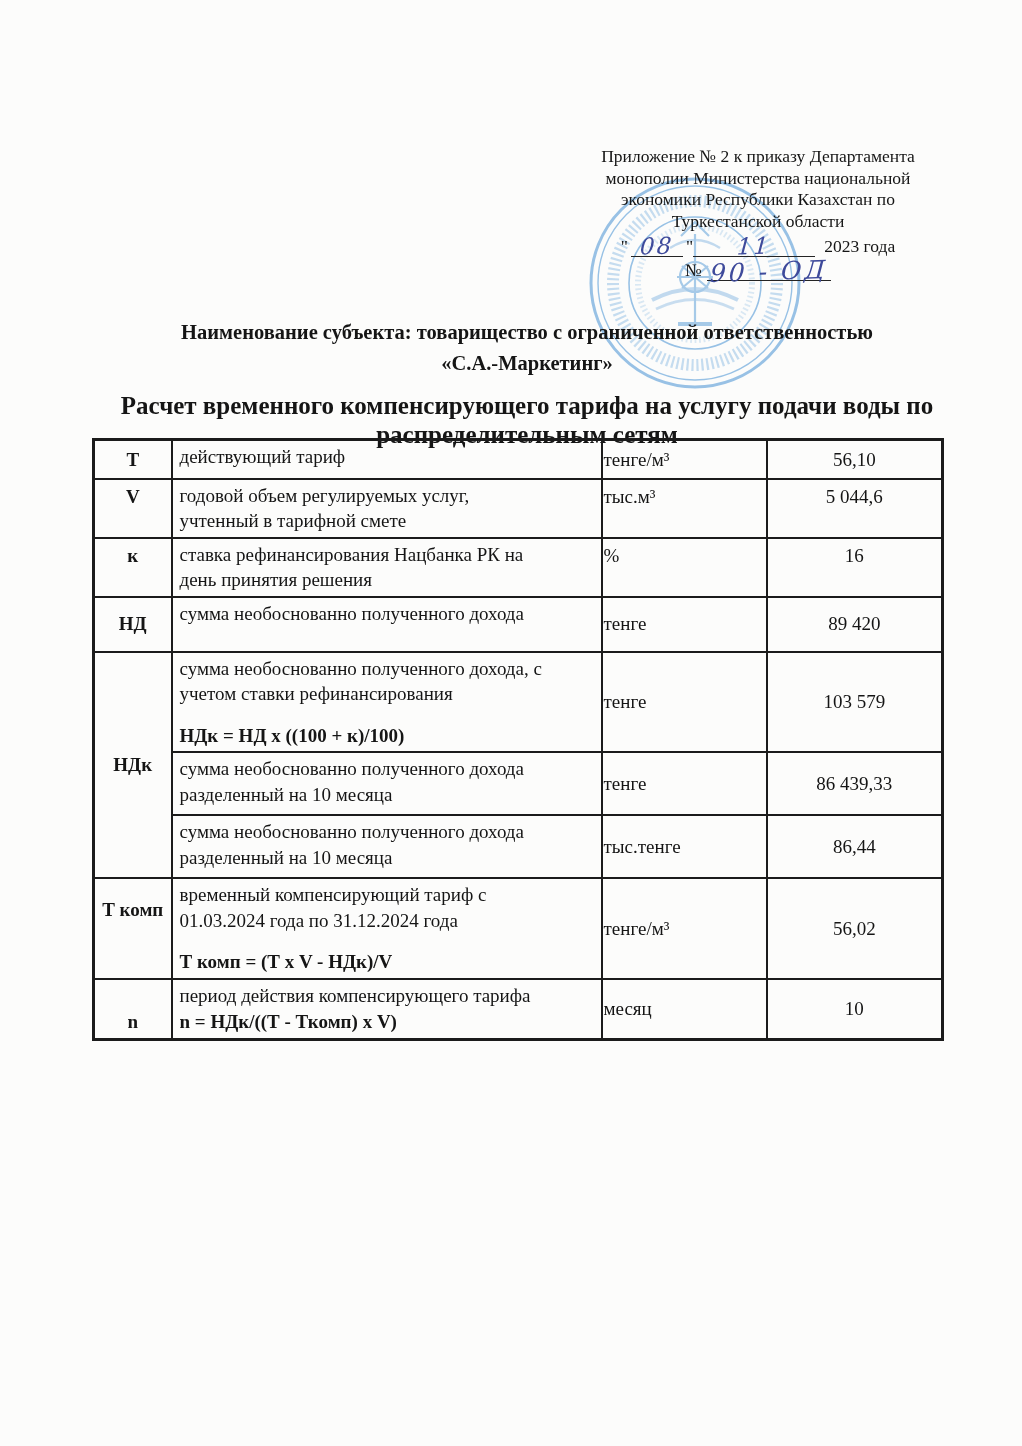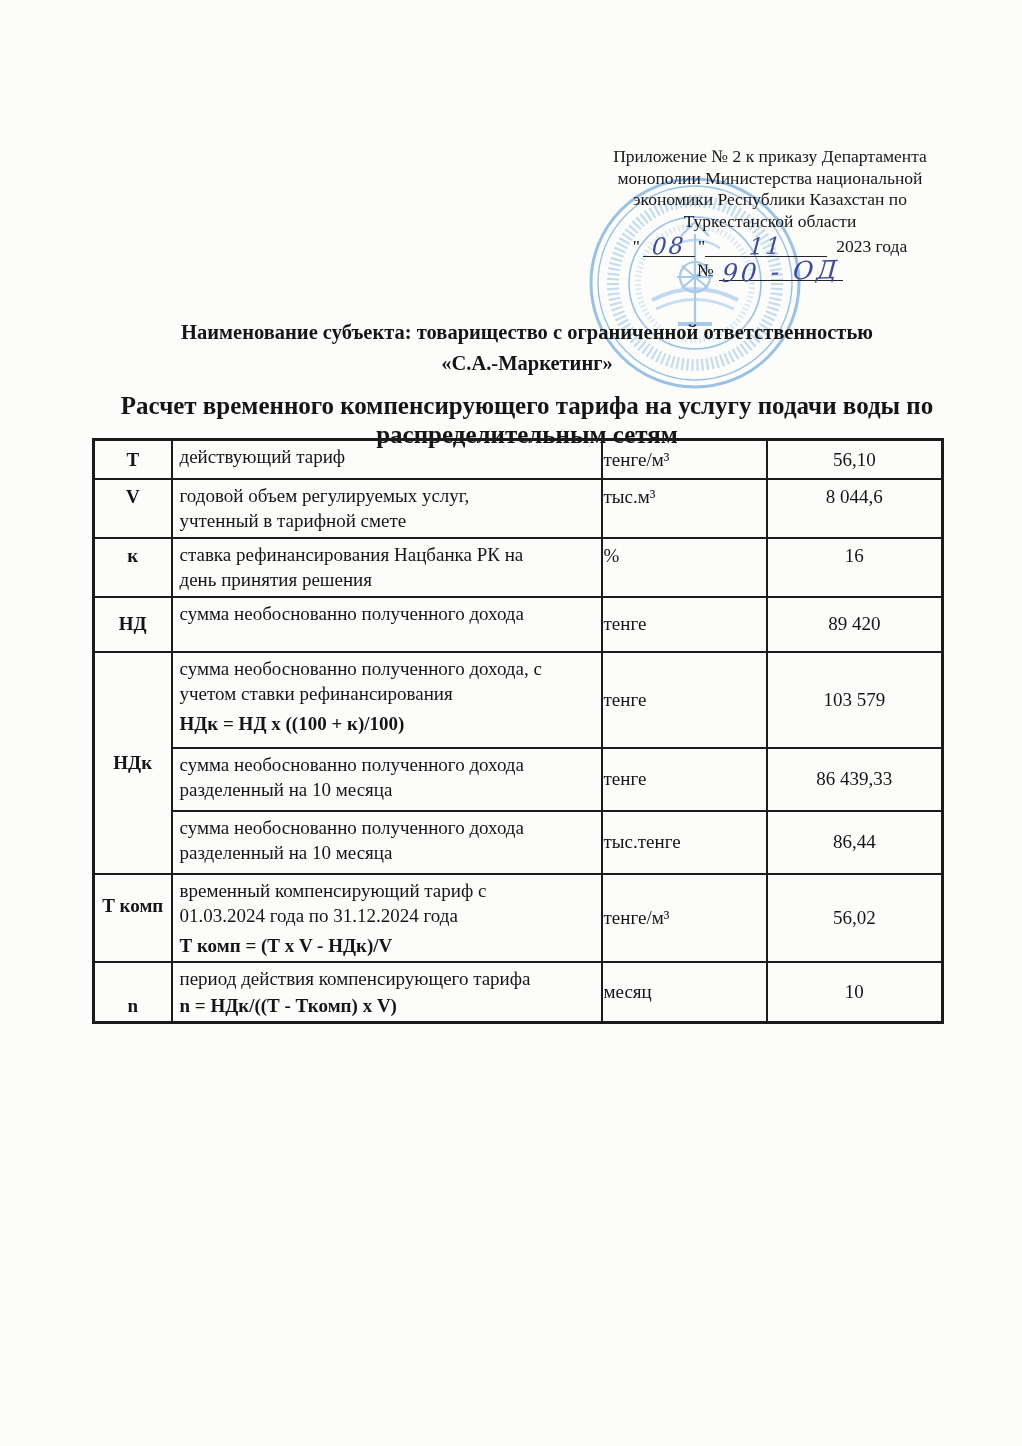--- a/index.html
+++ b/index.html
@@ -23,21 +23,21 @@
     height: 218px;
     opacity: 0.62;
     filter: blur(0.7px);
     pointer-events: none;
   }
 
   
   .header-note {
     position: absolute;
     top: 146px;
-    left: 596px;
+    left: 584px;
     width: 348px;
     text-align: center;
     font-size: 17.5px;
     line-height: 21.6px;
     white-space: nowrap;
   }
   .date-line {
     margin-top: 2px;
     display: flex;
     justify-content: center;
@@ -118,21 +118,21 @@
   tr.row-h7 { height: 63px; }
   tr.row-h8 { height: 83px; }
   tr.row-h9 { height: 54px; }
 
   tr.align-top td.sym,
   tr.align-top td.unit,
   tr.align-top td.val { vertical-align: top; padding-top: 4px; }
 
   td.sym-bottom { vertical-align: bottom; padding-bottom: 3px; }
 
-  .formula { font-weight: bold; margin-top: 4px; }
+  .formula { font-weight: bold; margin-top: 16px; }
 </style>
 </head>
 <body>
 
 <div class="page">
 
   <svg class="stamp" viewBox="0 0 218 218" xmlns="http://www.w3.org/2000/svg">
     <g fill="none" stroke="#5b9ed8">
       <circle cx="109" cy="109" r="104" stroke-width="3"></circle>
       <circle cx="109" cy="109" r="97" stroke-width="1.4"></circle>
@@ -202,21 +202,21 @@
         <td class="val">56,10</td>
       </tr>
 
       <tr class="row-h2 align-top">
         <td class="sym">V</td>
         <td class="desc">
           <div>годовой объем регулируемых услуг,</div>
           <div>учтенный в тарифной смете</div>
         </td>
         <td class="unit">тыс.м³</td>
-        <td class="val">8 044,6</td>
+        <td class="val">5 044,6</td>
       </tr>
 
       <tr class="row-h3 align-top">
         <td class="sym">к</td>
         <td class="desc">
           <div>ставка рефинансирования Нацбанка РК на</div>
           <div>день принятия решения</div>
         </td>
         <td class="unit">%</td>
         <td class="val">16</td>

